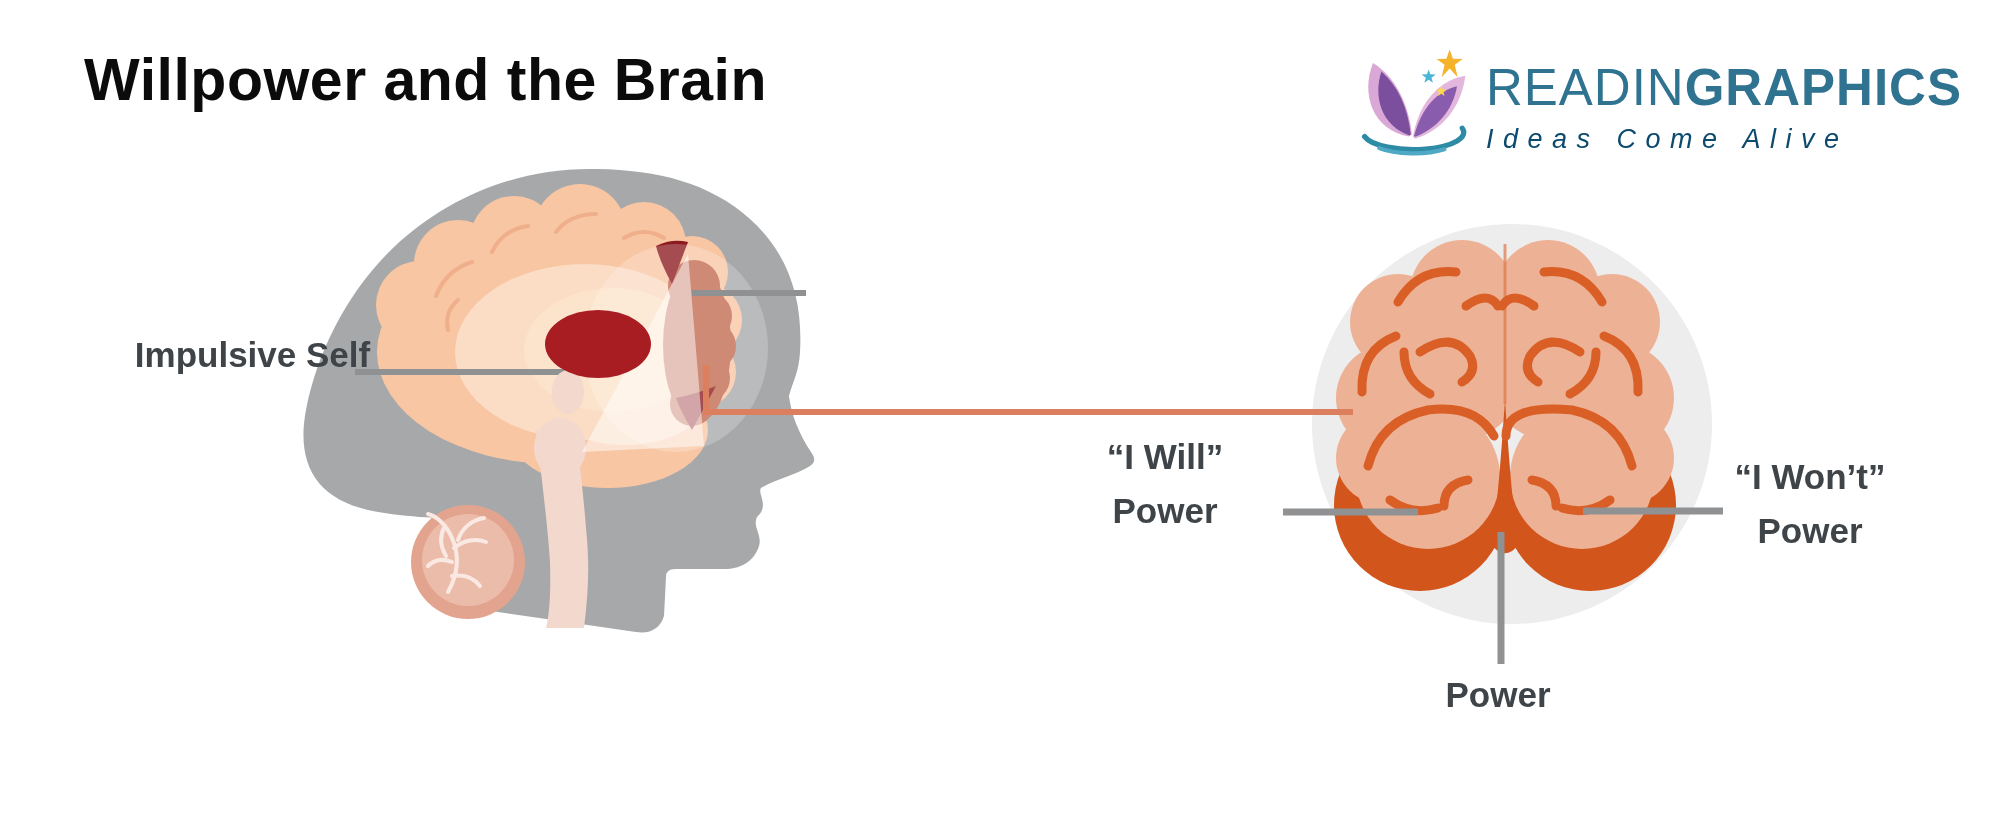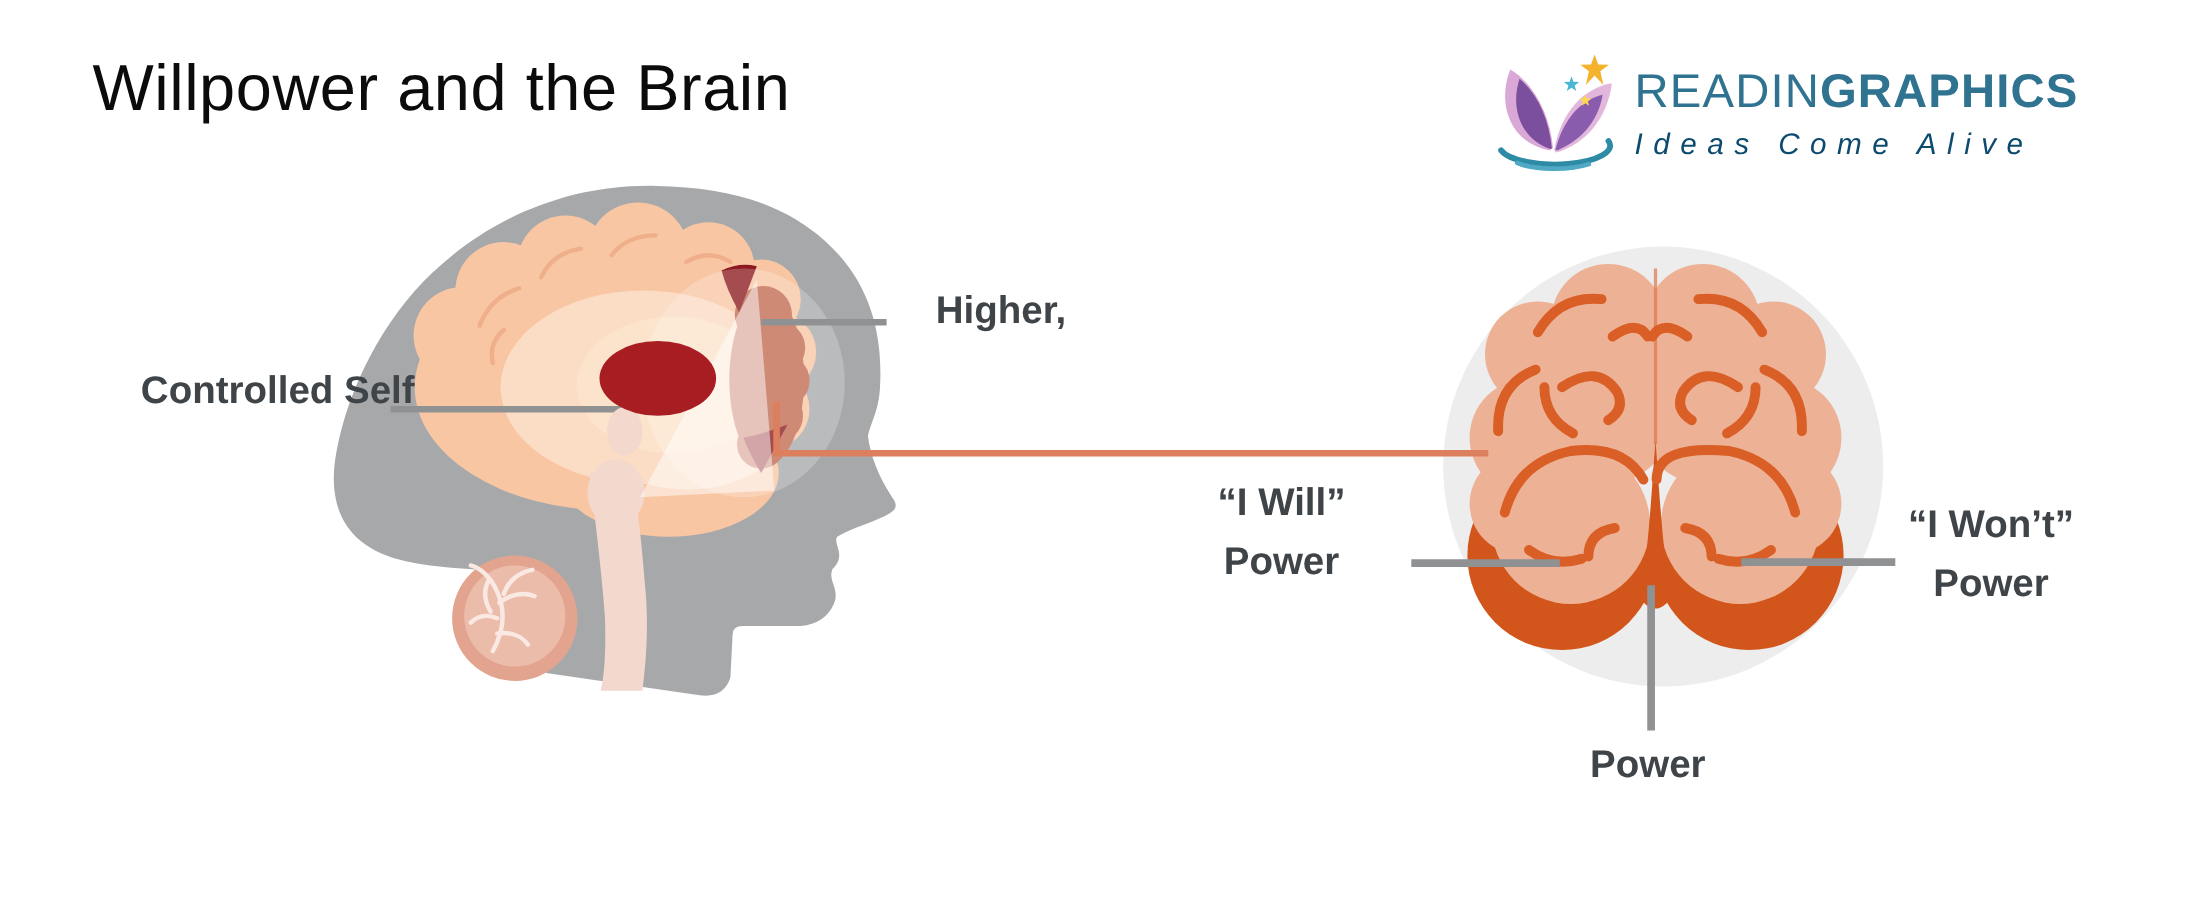--- a/index.html
+++ b/index.html
@@ -3,27 +3,27 @@
 <meta charset="utf-8">
 <style>
   html,body{margin:0;padding:0;background:#ffffff;}
   .canvas{
     position:relative;width:2000px;height:824px;background:#ffffff;
     font-family:"Liberation Sans", sans-serif;overflow:hidden;
   }
   .scene{position:absolute;left:0;top:0;width:2000px;height:824px;}
   .title{
     position:absolute;left:84px;top:46px;
-    font-size:59px;font-weight:normal;color:#0b0b0b;letter-spacing:0.5px;
+    font-size:59px;font-weight:bold;color:#0b0b0b;letter-spacing:0.5px;
     white-space:nowrap;
   }
   .logo{position:absolute;left:1352px;top:40px;display:flex;align-items:flex-start;}
   .logo-icon{width:126px;height:126px;flex:0 0 auto;}
   .logo-text{margin-left:8px;}
-  .brand{font-size:43px;line-height:1;color:#2F7391;letter-spacing:1px;margin-top:22px;white-space:nowrap;}
+  .brand{font-size:51px;line-height:1;color:#2F7391;letter-spacing:1px;margin-top:22px;white-space:nowrap;}
   .brand-light{font-weight:400;}
   .brand-bold{font-weight:700;}
   .tagline{
     font-size:27px;font-style:italic;font-weight:400;color:#0c4a6e;
     letter-spacing:9.5px;margin-top:11px;white-space:nowrap;
   }
   .label{
     position:absolute;color:#3F4449;font-weight:bold;font-size:35px;
     line-height:54px;text-align:center;
   }
@@ -204,25 +204,24 @@
       <polygon fill="#49B6D6" points="73,28 74.6,32.7 79.7,32.8 75.7,35.9 77.1,40.7 73,37.8 68.9,40.7 70.3,35.9 66.3,32.8 71.4,32.7"></polygon>
       <polygon fill="#FFD84D" points="85,43.5 86.3,47.2 90.2,47.3 87.1,49.7 88.2,53.4 85,51.2 81.8,53.4 82.9,49.7 79.8,47.3 83.7,47.2"></polygon>
     </svg>
     <div class="logo-text">
       <div class="brand"><span class="brand-light">READIN</span><span class="brand-bold">GRAPHICS</span></div>
       <div class="tagline">Ideas Come Alive</div>
     </div>
   </div>
 
   <div class="label lbl-primitive">
-    <span>Controlled Self</span>
+    <span>Impulsive Self</span>
   </div>
 
   <div class="label lbl-higher">
-    <span>Higher,</span>
   </div>
 
   <div class="label lbl-iwill">
     <span>“I Will”</span>
     <span>Power</span>
   </div>
 
   <div class="label lbl-iwont">
     <span>“I Won’t”</span>
     <span>Power</span>

